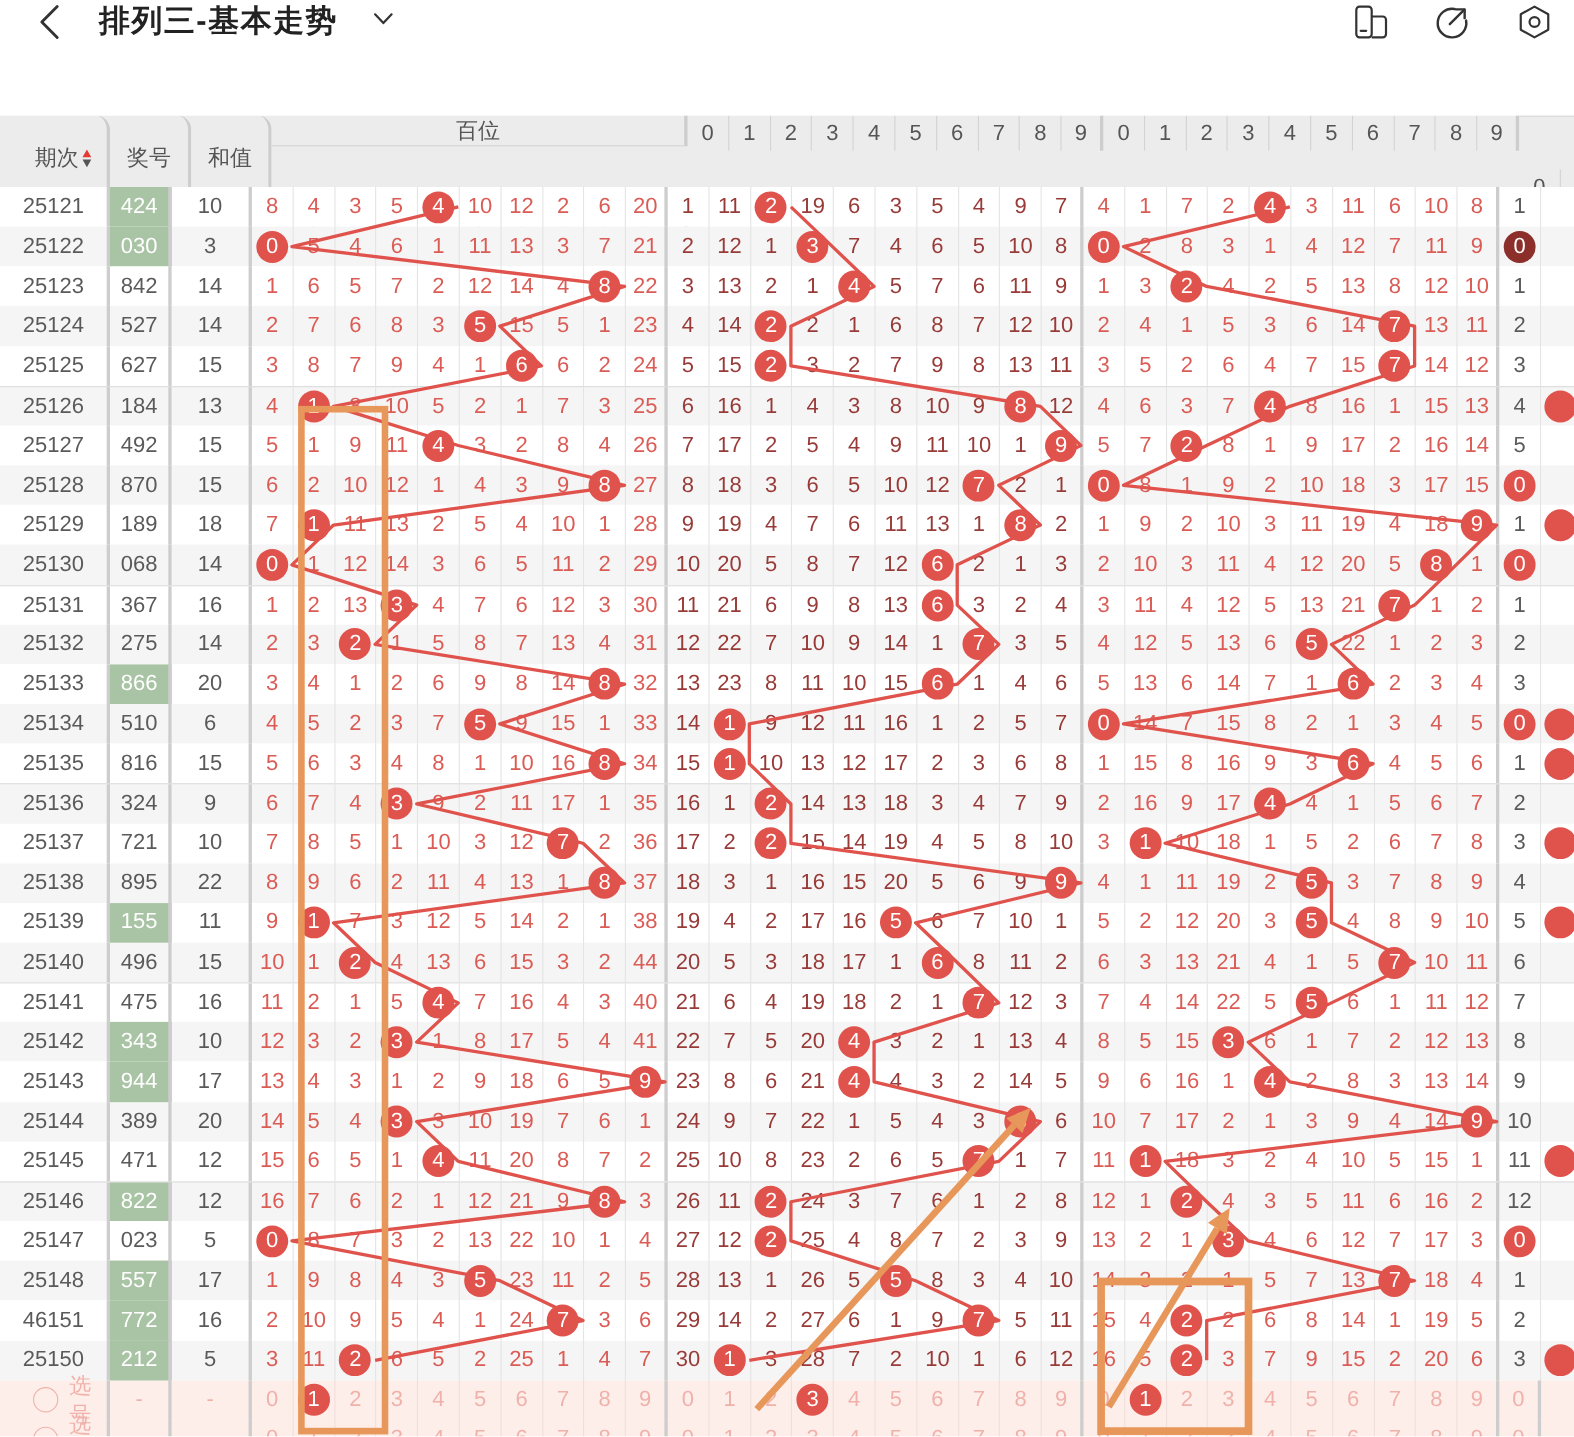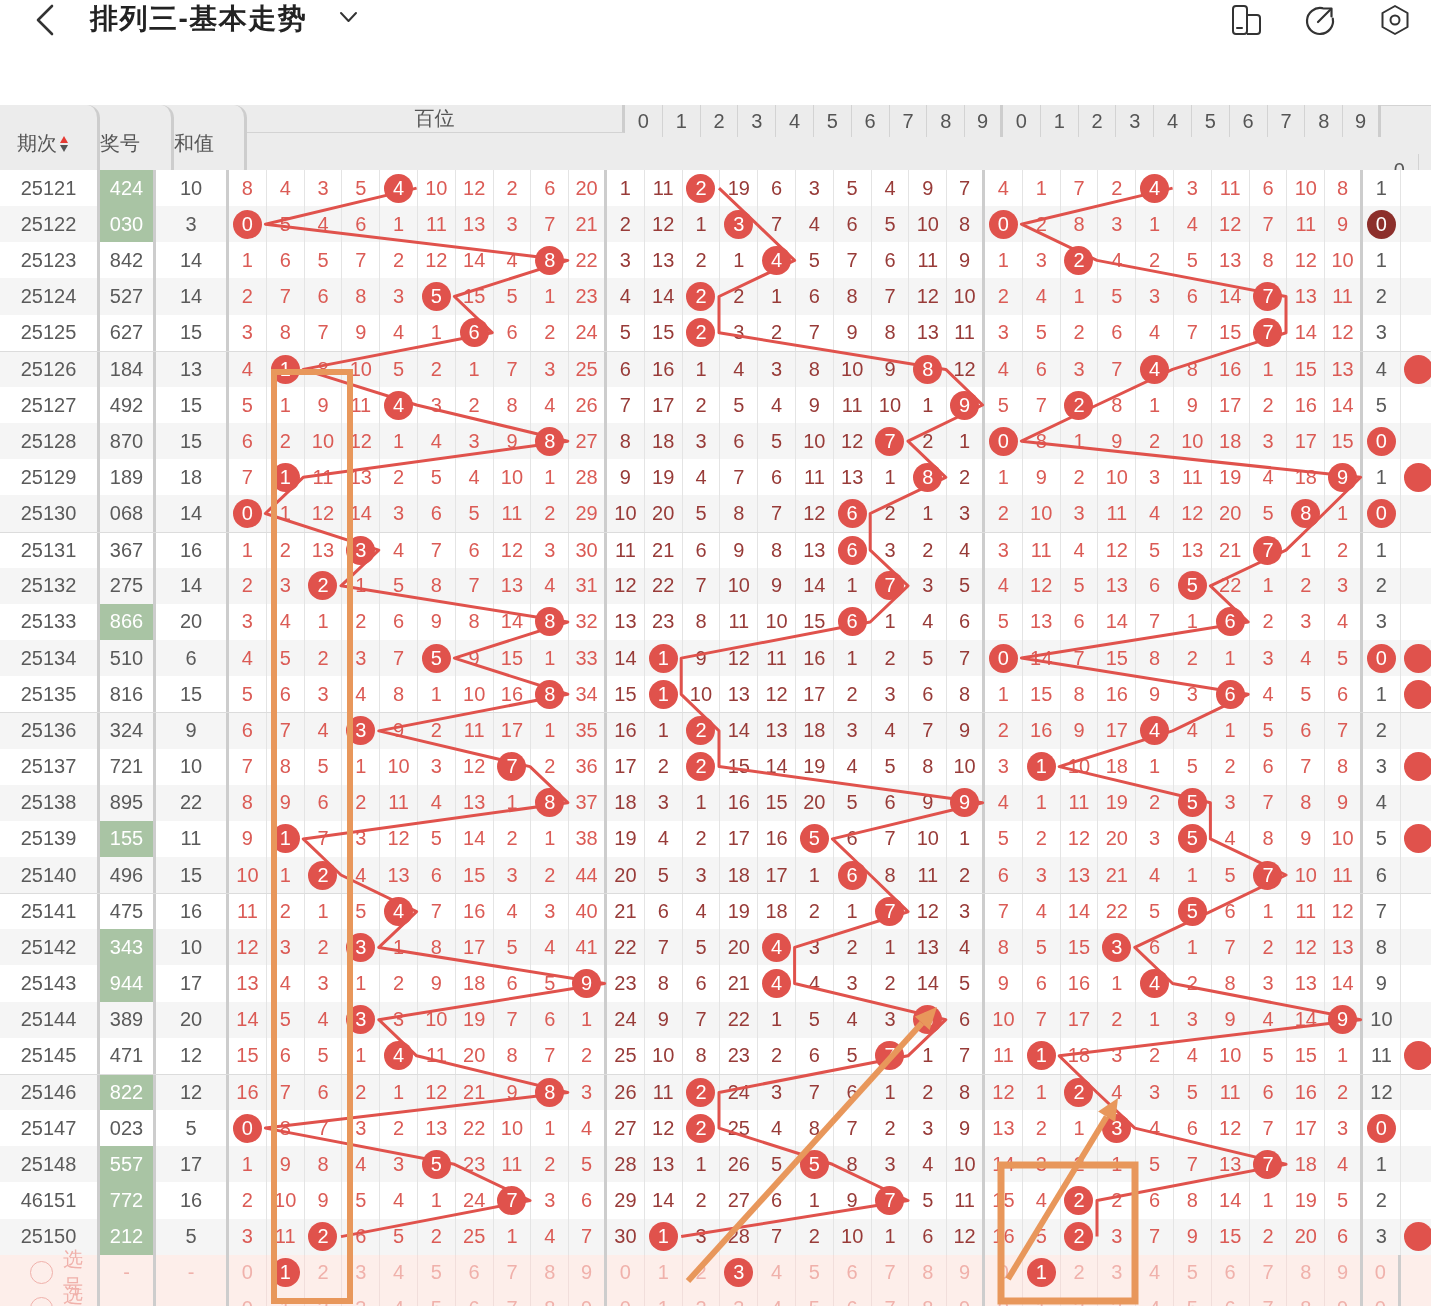--- a/index.html
+++ b/index.html
@@ -15,21 +15,21 @@
 .icon-btn svg{display:block;}
 .back{left:32px;top:3px;width:26px;height:34px;}
 .title{position:absolute;left:90px;top:0;height:38px;line-height:38px;font-size:28px;font-weight:bold;color:#222;letter-spacing:1.5px;white-space:nowrap;}
 .dropdown{left:339px;top:11px;width:19px;height:13px;}
 .act1{left:1231px;top:4px;width:32px;height:32px;}
 .act2{left:1304px;top:4px;width:32px;height:32px;}
 .act3{left:1379px;top:4px;width:32px;height:32px;}
 .note{position:absolute;left:22px;top:73px;height:18px;line-height:18px;font-size:14.5px;color:#701a75;white-space:nowrap;margin-top:47px;}
 .table-wrap{position:absolute;left:0;top:105px;width:1431px;height:1201px;overflow:hidden;}
 .thead{position:absolute;left:0;top:0;width:1770px;height:65px;display:flex;background:#ececec;}
-.h{flex:none;height:77px;display:flex;align-items:center;font-size:20px;color:#555;border-right:3px solid #cdcdcd;border-radius:13px;}
+.h{flex:none;height:77px;display:flex;align-items:center;justify-content:center;font-size:20px;color:#555;border-right:3px solid #cdcdcd;border-radius:13px;}
 .h-issue{width:100px;padding-left:17px;}
 .h-num{width:74px;}
 .h-sum{width:73px;}
 .sort{display:inline-flex;flex-direction:column;margin-left:3px;gap:2px;}
 .sort i{display:block;width:0;height:0;border-left:4.5px solid transparent;border-right:4.5px solid transparent;}
 .sort .up{border-bottom:7px solid #e53a33;}
 .sort .down{border-top:7px solid #555;}
 .hsec{flex:none;width:378px;height:65px;display:flex;flex-direction:column;gap:48px;}
 .hsec-title{height:33px;border-right:3px solid #cdcdcd;border-bottom:1px solid #d3d3d3;display:flex;align-items:center;justify-content:center;font-size:20px;color:#555;}
 .hsec-digits{height:32px;display:flex;}

